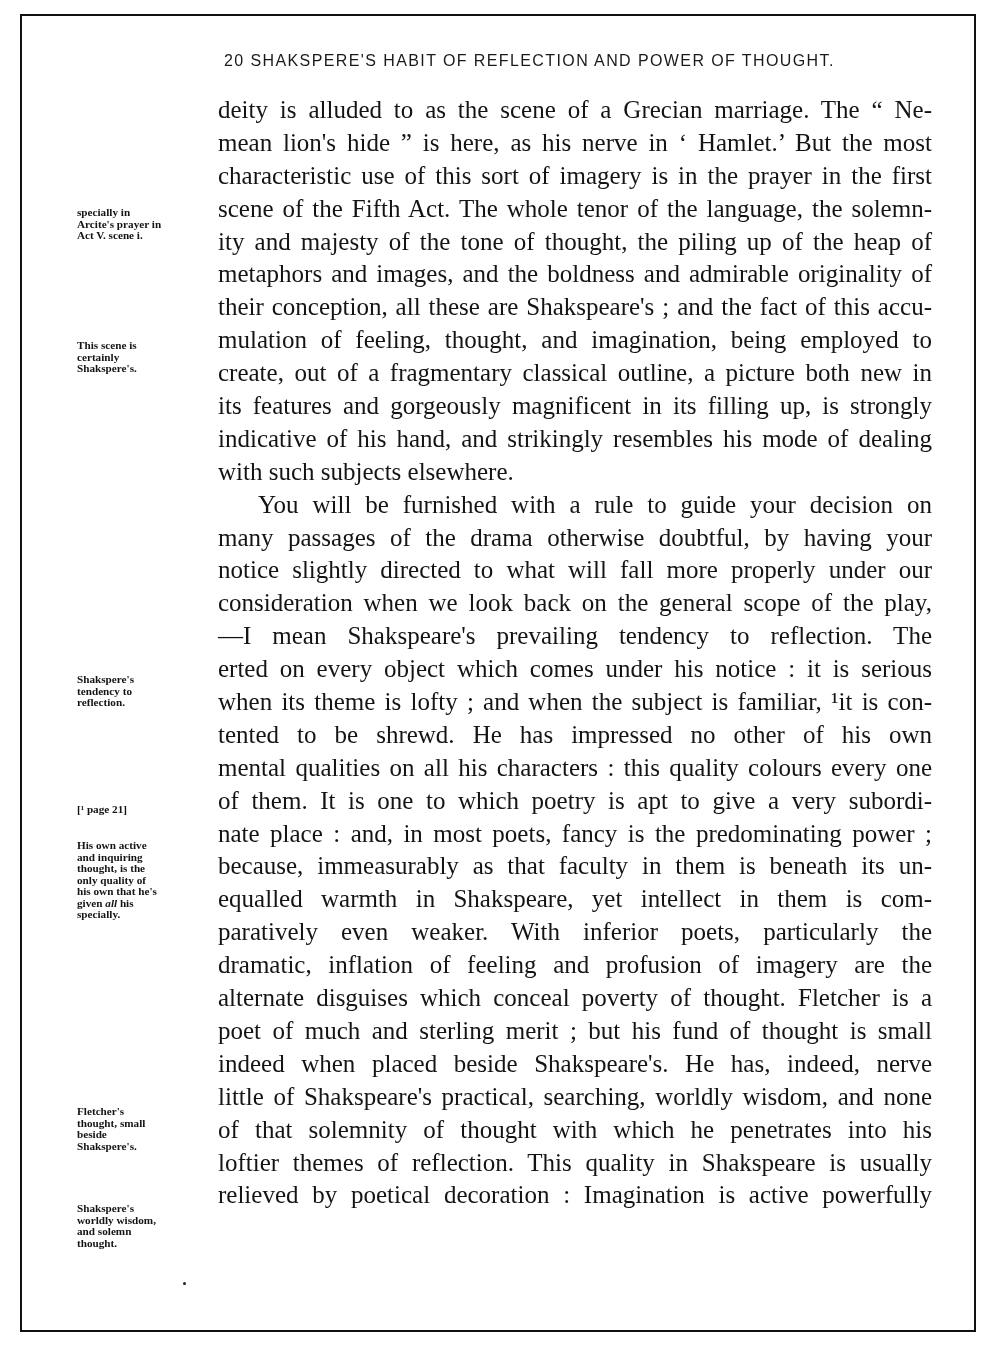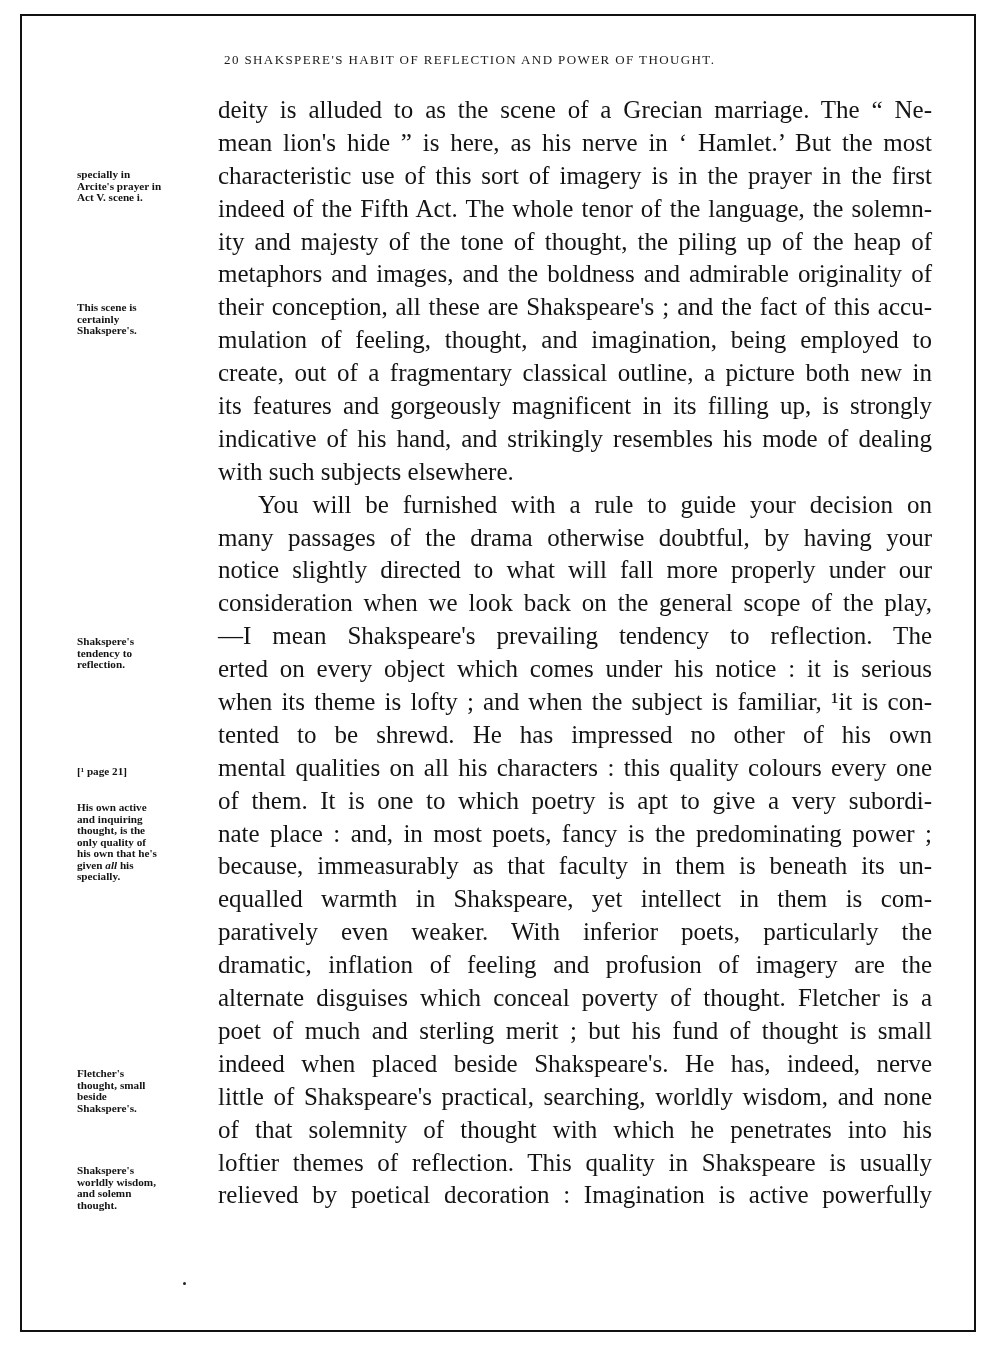--- a/index.html
+++ b/index.html
@@ -3,50 +3,50 @@
 <meta charset="utf-8">
 <style>
   html, body { margin:0; padding:0; background:#ffffff; }
   body { width:1000px; height:1371px; position:relative; overflow:hidden; }
   .frame {
     position:absolute; left:20px; top:14px; width:956px; height:1318px;
     border:2px solid #111; box-sizing:border-box;
   }
   .running-head {
     position:absolute; left:224px; top:52px; width:740px;
-    font-family:Liberation Serif, serif; font-size:13px; letter-spacing:1.4px;
+    font-family:Liberation Sans, sans-serif; font-size:16px; letter-spacing:1.4px;
     color:#1a1a1a; white-space:nowrap;
   }
   .body-text {
     position:absolute; left:218px; top:94px; width:714px;
     font-family:"Liberation Serif", serif; font-size:25px; line-height:32.9px; color:#141414;
   }
   .line { display:block; text-align:justify; text-align-last:justify; white-space:nowrap; height:32.9px; }
   .line.last { text-align-last:left; }
   .line.indent { padding-left:40px; }
   .margin-note {
     position:absolute; left:77px; width:140px;
     font-family:"Liberation Serif", serif; font-size:11.2px; line-height:11.5px;
-    font-weight:bold; color:#141414;
+    font-weight:bold; color:#141414;margin-top:38px;
   }
   .margin-note em { font-style:italic;text-align:center; }
   .stray-dot { position:absolute; left:183px; top:1282px; width:3px; height:3px; background:#222; border-radius:50%; }
 </style>
 </head>
 <body>
 
 <div class="frame"></div>
 
 <div class="running-head">20 SHAKSPERE'S HABIT OF REFLECTION AND POWER OF THOUGHT.</div>
 
 <div class="body-text" id="body-text">
     <span class="line">deity is alluded to as the scene of a Grecian marriage.  The “ Ne-</span>
     <span class="line">mean lion's hide ” is here, as his nerve in ‘ Hamlet.’  But the most</span>
     <span class="line">characteristic use of this sort of imagery is in the prayer in the first</span>
-    <span class="line">indeed of the Fifth Act.  The whole tenor of the language, the solemn-</span>
+    <span class="line">scene of the Fifth Act.  The whole tenor of the language, the solemn-</span>
     <span class="line">ity and majesty of the tone of thought, the piling up of the heap of</span>
     <span class="line">metaphors and images, and the boldness and admirable originality of</span>
     <span class="line">their conception, all these are Shakspeare's ; and the fact of this accu-</span>
     <span class="line">mulation of feeling, thought, and imagination, being employed to</span>
     <span class="line">create, out of a fragmentary classical outline, a picture both new in</span>
     <span class="line">its features and gorgeously magnificent in its filling up, is strongly</span>
     <span class="line">indicative of his hand, and strikingly resembles his mode of dealing</span>
     <span class="line last">with such subjects elsewhere.</span>
     <span class="line indent">You will be furnished with a rule to guide your decision on</span>
     <span class="line">many passages of the drama otherwise doubtful, by having your</span>

